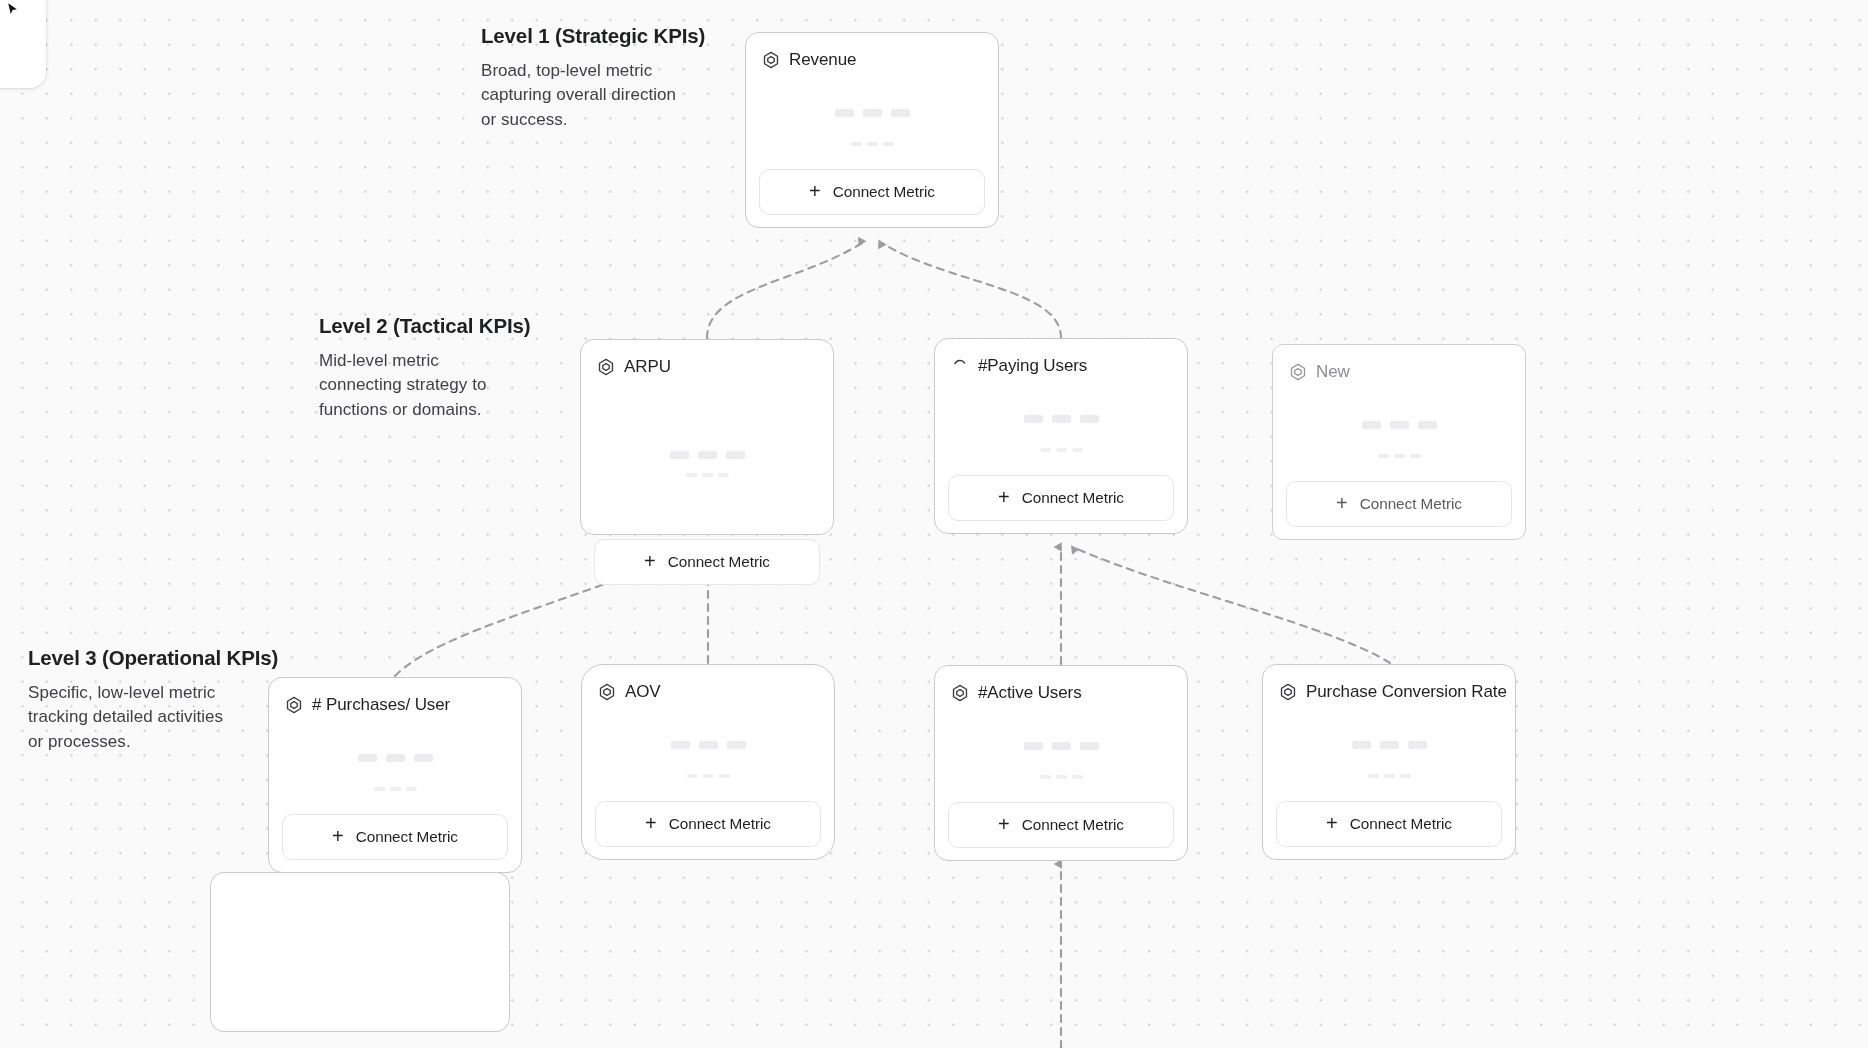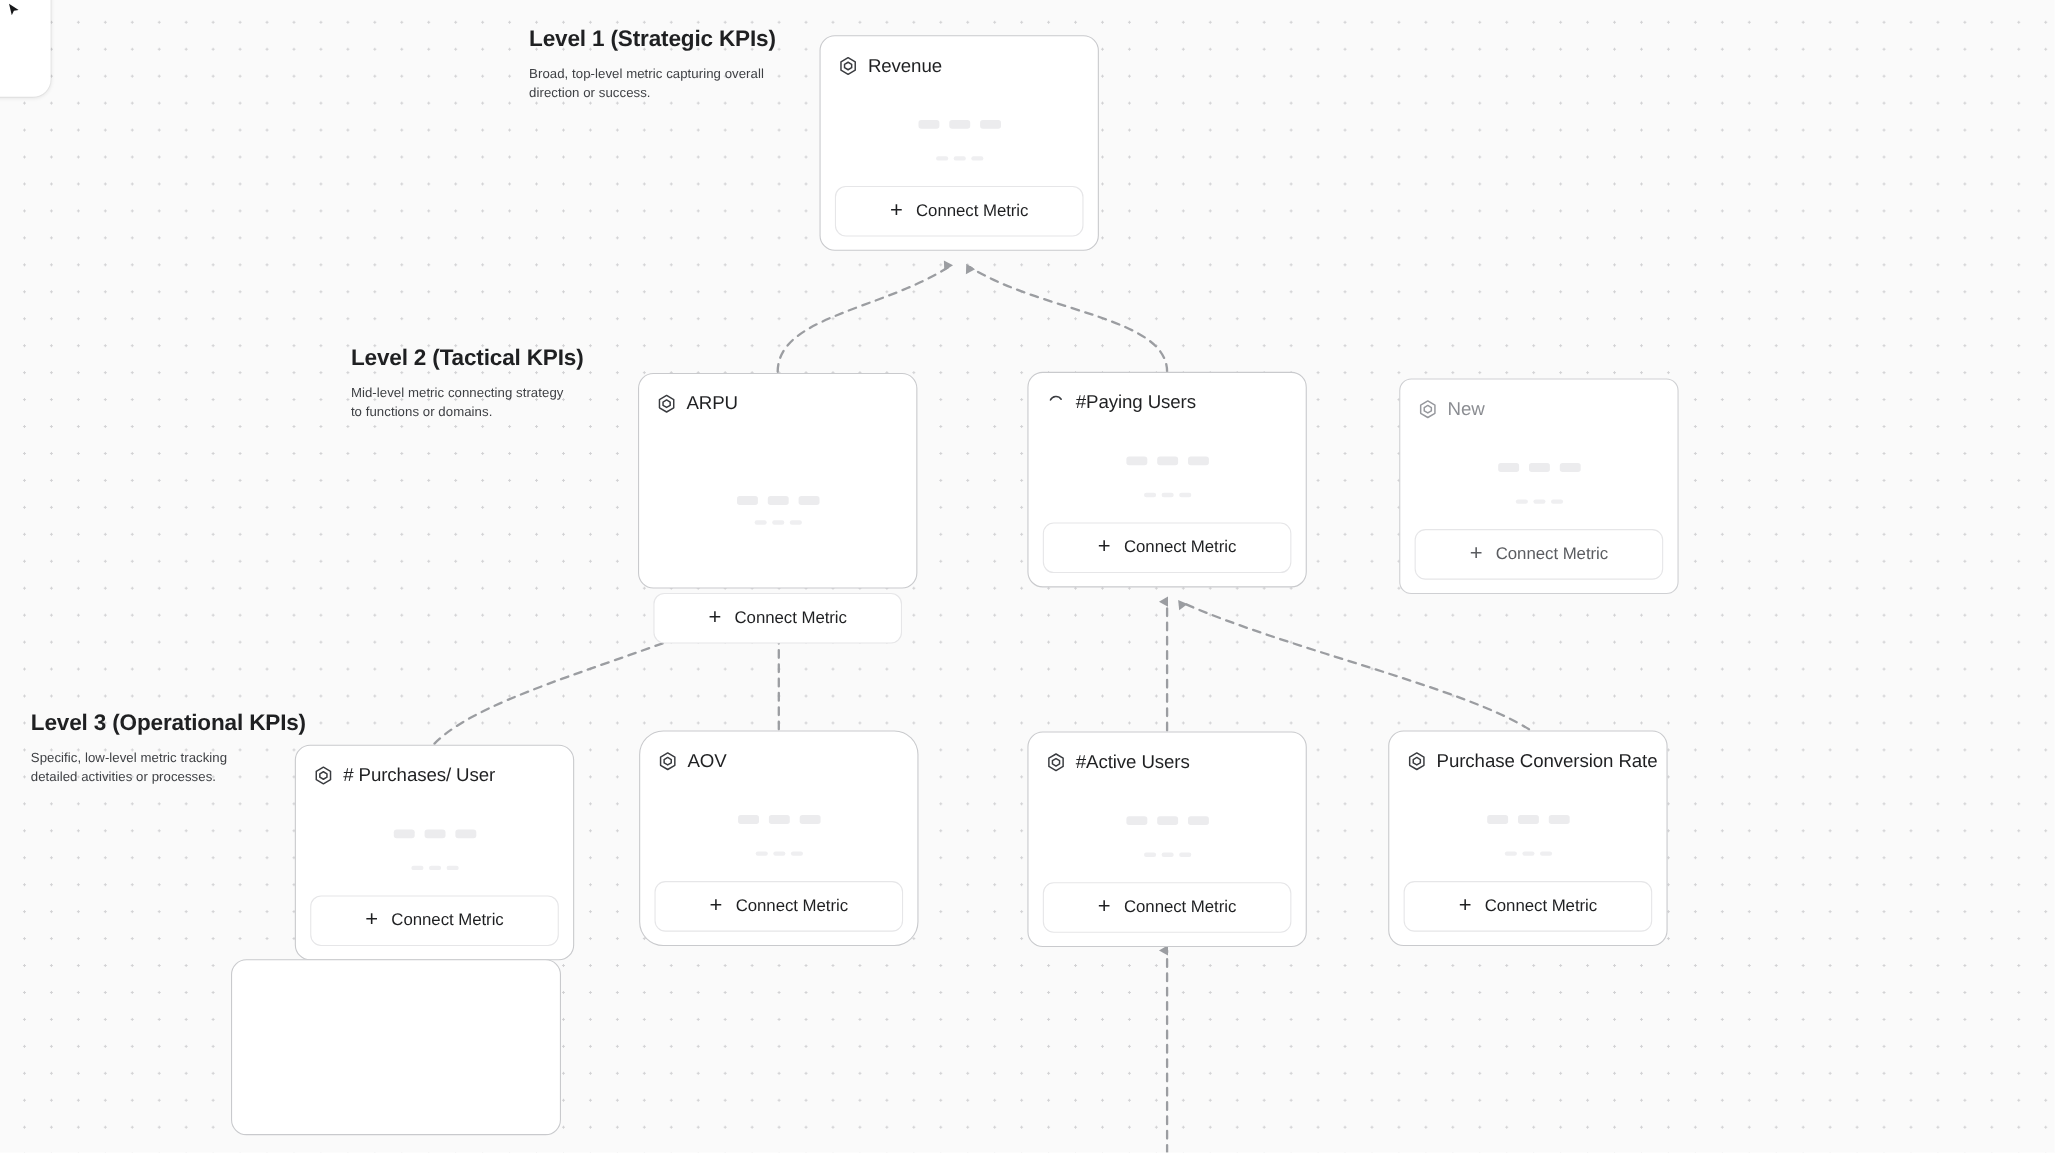--- a/index.html
+++ b/index.html
@@ -41,21 +41,21 @@
   .level-block { position: absolute; z-index: 5; }
   .level-title {
     font-size: 20.5px;
     font-weight: 700;
     color: #1f2022;
     letter-spacing: -0.15px;
     white-space: nowrap;
   }
   .level-desc {
     margin-top: 11px;
-    font-size: 12px;
+    font-size: 17px;
     font-weight: 400;
     color: #3f4145;
     line-height: 1.43;
     letter-spacing: 0.05px;
   }
 
   
   .node {
     position: absolute;
     background: #ffffff;

